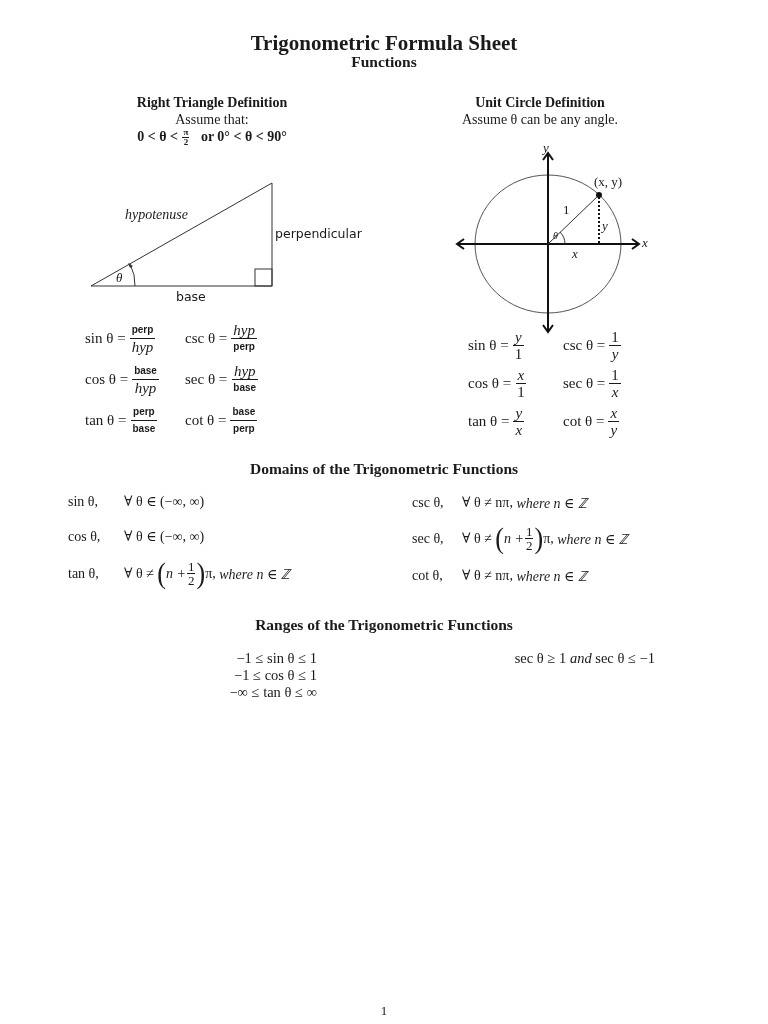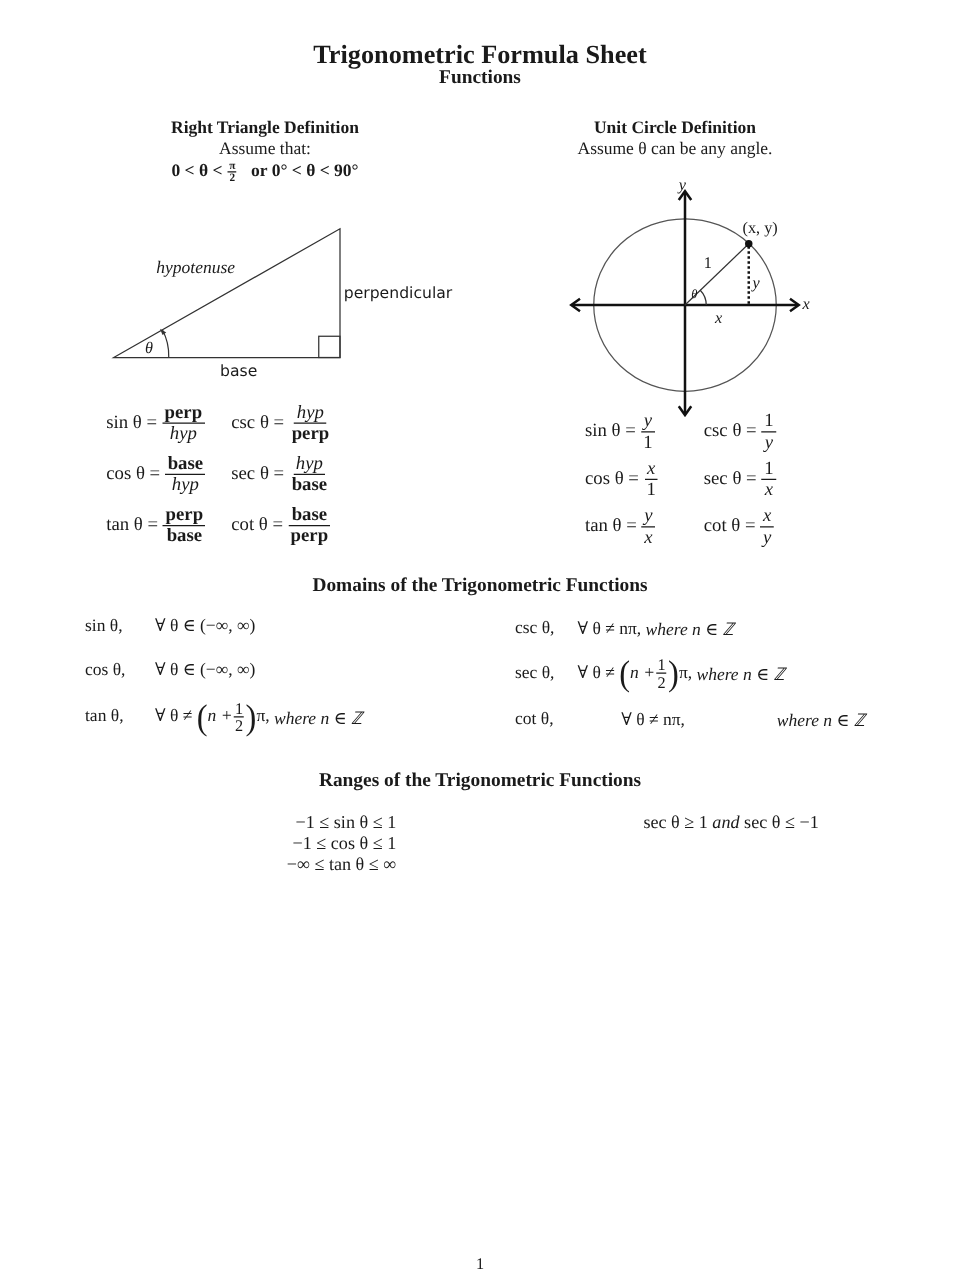--- a/index.html
+++ b/index.html
@@ -18,21 +18,21 @@
   .col-head { font-size:14px; line-height:17px; font-weight:bold; }
   .col-sub { font-size:14px; line-height:17px; }
 
   
   .fgrid { display:grid; font-family:"Liberation Serif", "DejaVu Serif", serif; font-size:15px; }
   .frow { display:flex; align-items:center; height:41px; }
   .flabel { text-align:right; white-space:nowrap; }
   .frac { display:inline-flex; flex-direction:column; align-items:center; vertical-align:middle; margin-left:4px; line-height:16px; }
   .frac .num { border-bottom:1px solid #1a1a1a; padding:0 2px; }
   .frac .den { padding:0 2px; }
-  .bsans { font-family:Liberation Serif, serif; font-weight:bold; font-size:15px; }
+  .bsans { font-family:Liberation Sans, sans-serif; font-weight:bold; font-size:10px; }
   .iv { font-style:italic; }
 
   .section-head { left:0; width:768px; font-size:15.5px; font-weight:bold; line-height:18px; }
 
   .dom { font-family:"Liberation Serif", "DejaVu Serif", serif; font-size:14px; white-space:nowrap; display:flex; align-items:center; }
   .dom .fn { width:56px; }
   .paren { font-size:26px; line-height:26px; transform:scaleY(1.1); display:inline-block; }
   .sfrac { display:inline-flex; flex-direction:column; align-items:center; vertical-align:middle; line-height:13px; font-size:13px; margin:0 1px; }
   .sfrac .num { border-bottom:1px solid #1a1a1a; padding:0 1px; }
 
@@ -238,21 +238,21 @@
   <span class="paren">(</span>
   <span class="iv">n +</span>
   <span class="sfrac">
       <span class="num">1</span>
       <span class="den">2</span>
     </span>
   <span class="paren">)</span>
   <span>π,</span>&nbsp;
   <span class="iv">where n ∈ ℤ</span>
 </div>
-<div class="abs dom" style="left:412px;top:566px;gap:35px;">
+<div class="abs dom" style="left:412px;top:566px;">
   <span class="fn" style="width:50px;">cot θ,</span>
   <span>∀ θ ≠ nπ,</span>&nbsp;
   <span class="iv">where n ∈ ℤ</span>
 </div>
 
 <div class="abs section-head center serif" style="top:616px;">Ranges of the Trigonometric Functions</div>
 
 <div class="abs range" style="left:117px;width:200px;top:650px;">
   <div>−1 ≤ sin θ ≤ 1</div>
   <div>−1 ≤ cos θ ≤ 1</div>

